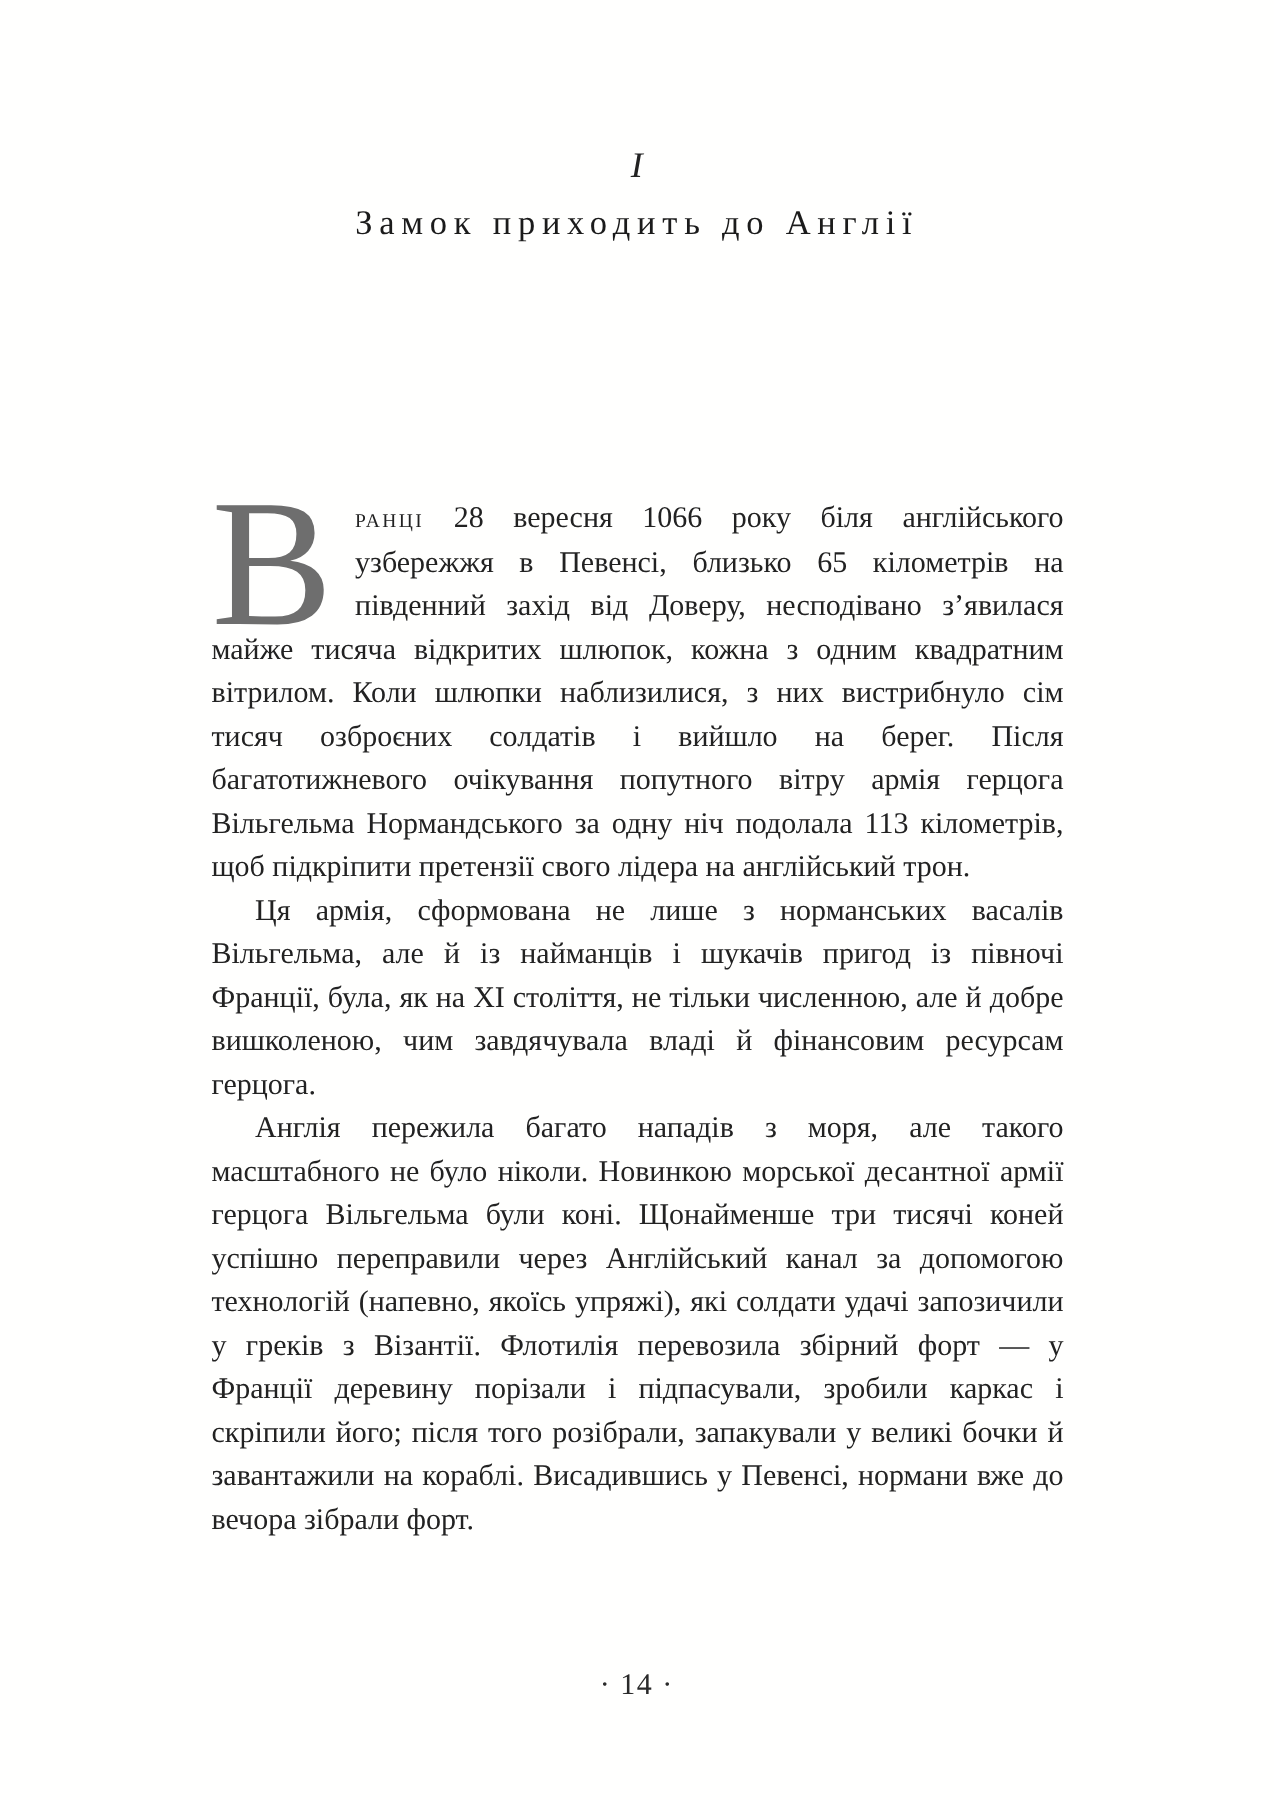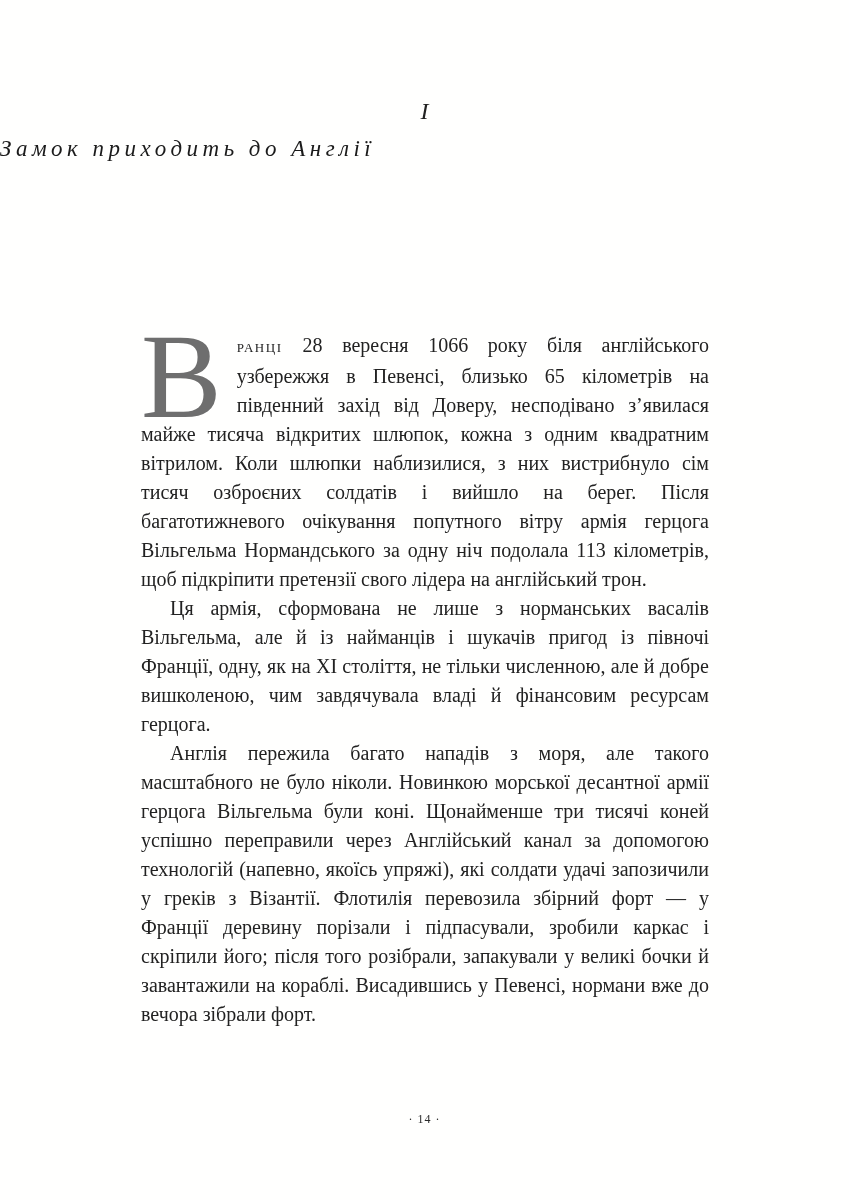--- a/index.html
+++ b/index.html
@@ -26,25 +26,25 @@
     text-align: center;
     font-style: italic;
     font-size: 24px;
     color: #222;
   }
   .chapter-title {
     position: absolute;
     top: 136px;
     left: 0;
     right: 0;
+    text-align: center;
     font-size: 23px;
     letter-spacing: 4.5px;
     color: #1b1b1b;
     white-space: nowrap;
-    font-style: italic;
   }
   .body-text {
     position: absolute;
     top: 331px;
     left: 141px;
     width: 568px;
     font-size: 20px;
     line-height: 29px;
     text-align: justify;
     color: #222;
@@ -67,21 +67,21 @@
     text-transform: uppercase;
     font-size: 13px;
     letter-spacing: 1.6px;
   }
   .page-footer {
     position: absolute;
     top: 1112px;
     left: 0;
     right: 0;
     text-align: center;
-    font-size: 12px;
+    font-size: 20px;
     color: #2a2a2a;
     letter-spacing: 1px;
   }
 </style>
 </head>
 <body>
 
 <div class="page">
 
   <div class="chapter-number">I</div>
@@ -89,21 +89,21 @@
   <div class="chapter-title">Замок приходить до Англії</div>
 
   <div class="body-text">
 
     <p>
       <span class="dropcap">В</span>
       <span class="lead-smallcaps">ранці</span>
       <span>28 вересня 1066 року біля англійського узбережжя в Певенсі, близько 65 кілометрів на південний захід від Доверу, несподівано з’явилася майже тисяча відкритих шлюпок, кожна з одним квадратним вітрилом. Коли шлюпки наблизилися, з них вистрибнуло сім тисяч озброєних солдатів і вийшло на берег. Після багатотижневого очікування попутного вітру армія герцога Вільгельма Нормандського за одну ніч подолала 113 кілометрів, щоб підкріпити претензії свого лідера на англійський трон.</span>
     </p>
 
-    <p class="indent">Ця армія, сформована не лише з норманських васалів Вільгельма, але й із найманців і шукачів пригод із півночі Франції, одну, як на XI століття, не тільки численною, але й добре вишколеною, чим завдячувала владі й фінансовим ресурсам герцога.</p>
+    <p class="indent">Ця армія, сформована не лише з норманських васалів Вільгельма, але й із найманців і шукачів пригод із півночі Франції, була, як на XI століття, не тільки численною, але й добре вишколеною, чим завдячувала владі й фінансовим ресурсам герцога.</p>
 
     <p class="indent">Англія пережила багато нападів з моря, але такого масштабного не було ніколи. Новинкою морської десантної армії герцога Вільгельма були коні. Щонайменше три тисячі коней успішно переправили через Англійський канал за допомогою технологій (напевно, якоїсь упряжі), які солдати удачі запозичили у греків з Візантії. Флотилія перевозила збірний форт — у Франції деревину порізали і підпасували, зробили каркас і скріпили його; після того розібрали, запакували у великі бочки й завантажили на кораблі. Висадившись у Певенсі, нормани вже до вечора зібрали форт.</p>
 
   </div>
 
   <div class="page-footer">· 14 ·</div>
 
 </div>
 
 </body></html>

